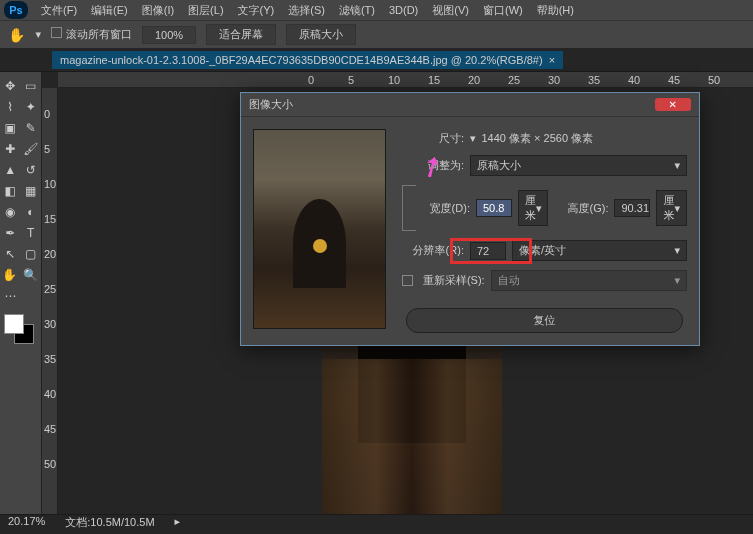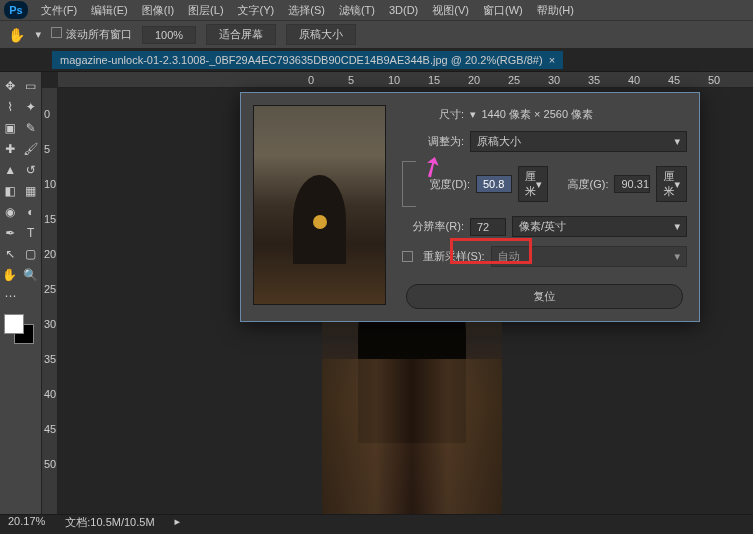--- a/index.html
+++ b/index.html
@@ -166,20 +166,24 @@
         <span style="top:370px">50</span>
     </div>
     <div class="cimg">
       <div class="arch"></div>
       <div class="refl"></div>
     </div>
   </div>
 </div>
 
 <div class="dialog">
+  <div class="dlg-title">
+    <span>图像大小</span>
+    <span class="dlg-close">✕</span>
+  </div>
   <div class="dlg-body">
     <div class="preview">
       <div class="pv-img"></div>
         <div class="pv-arch"></div>
         <div class="pv-gold"></div>
     </div>
     <div class="dlg-right">
       <div class="dlg-row">
         <span class="dlg-lbl">尺寸:</span>
         <span>▾</span>

